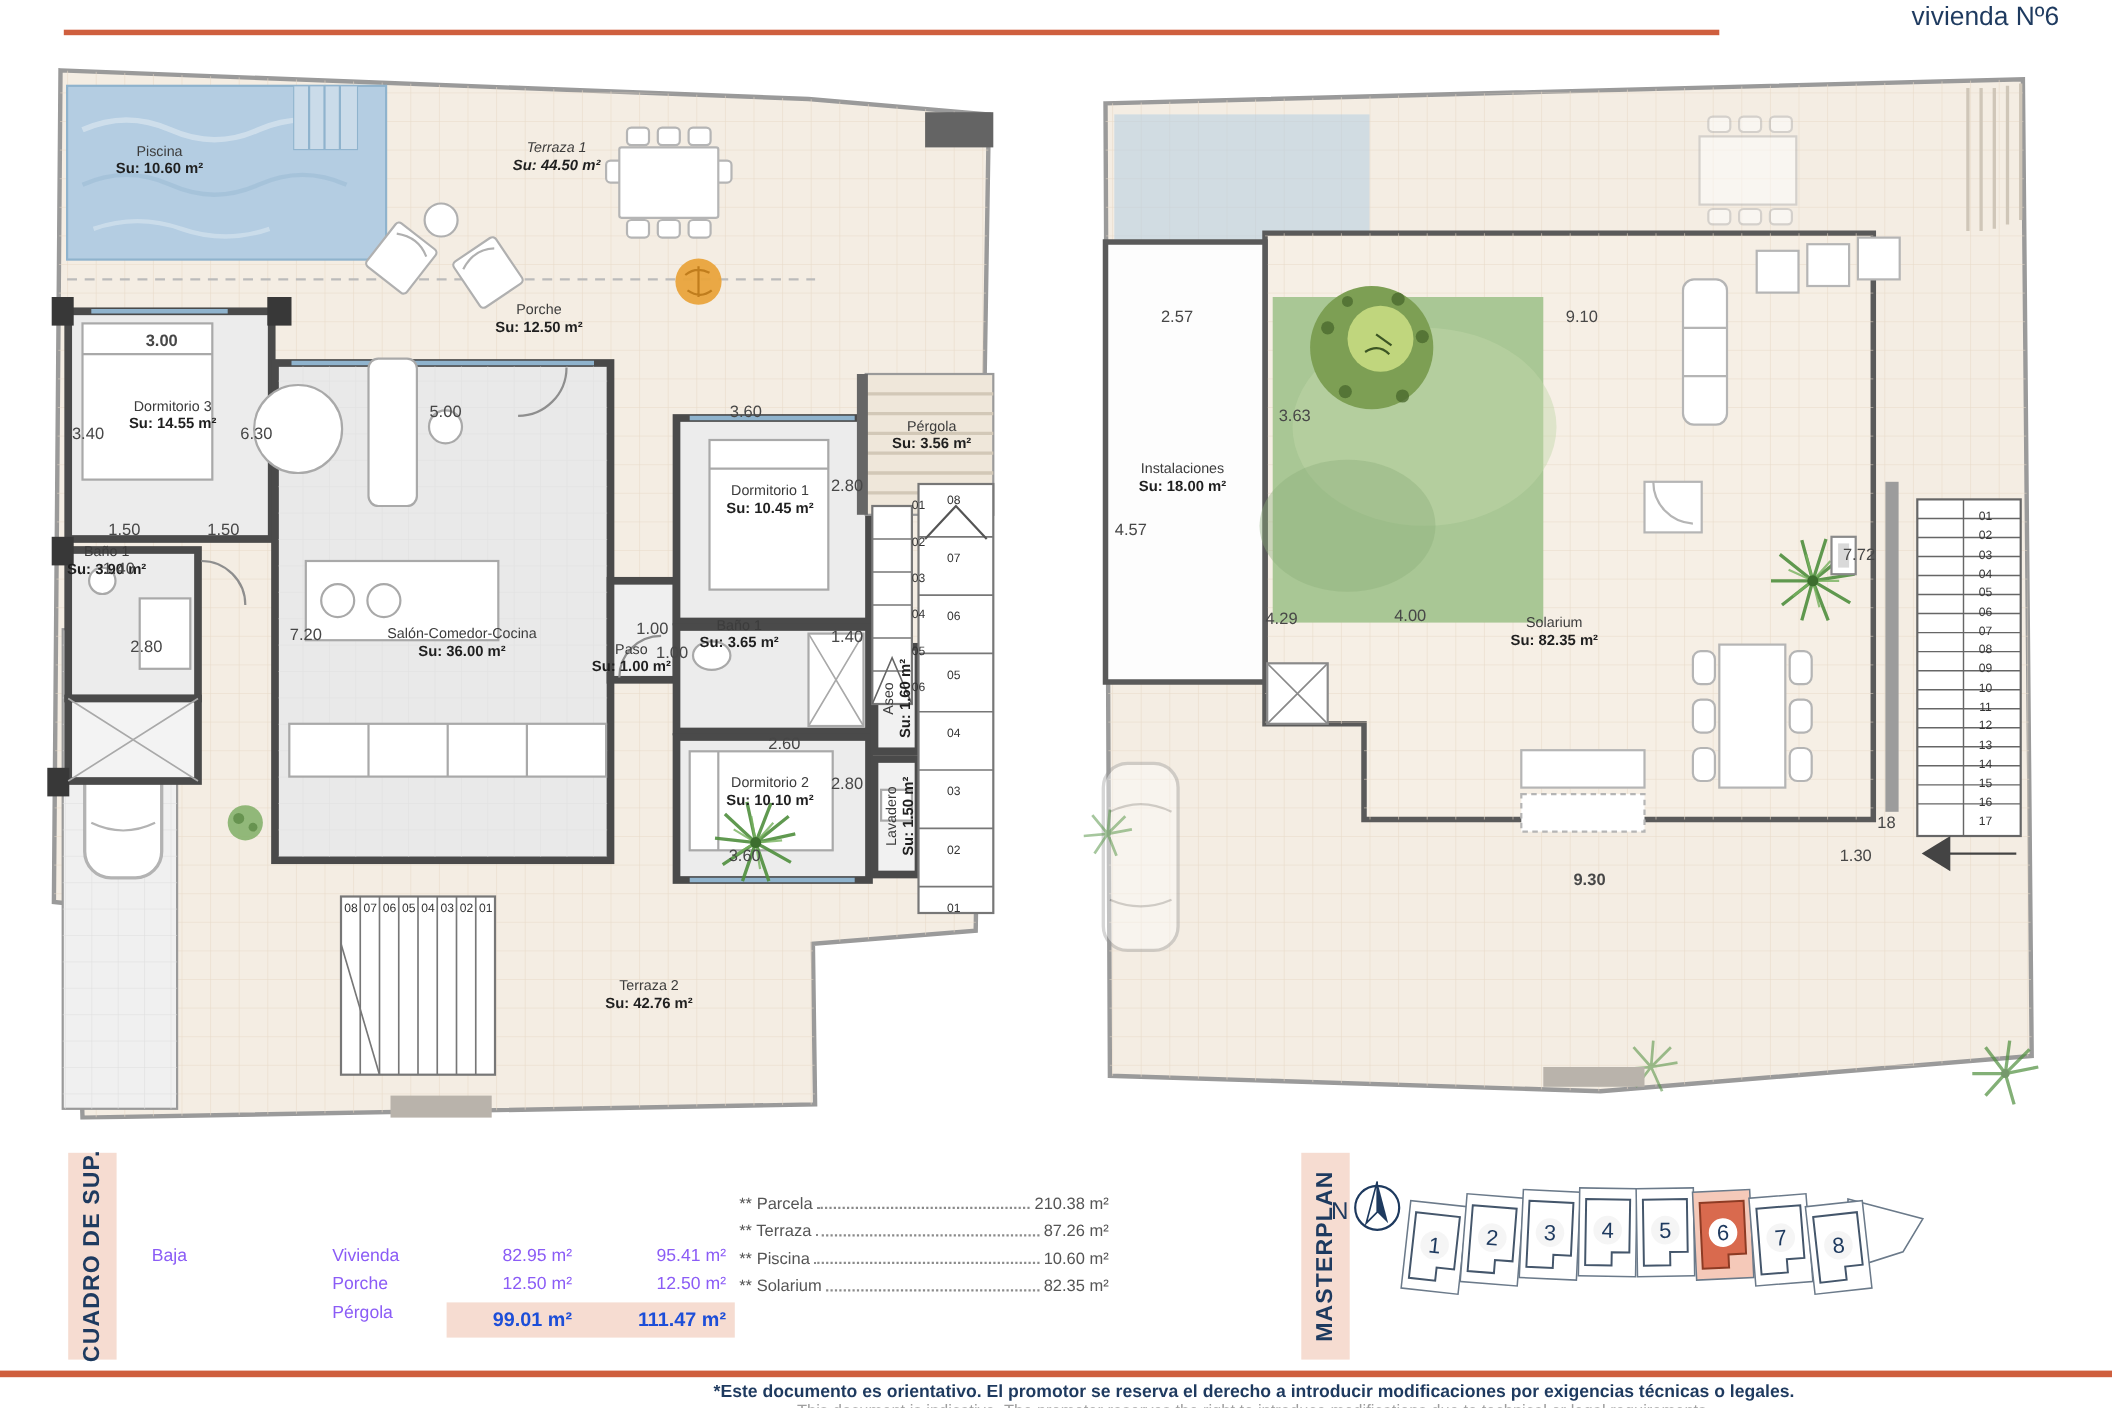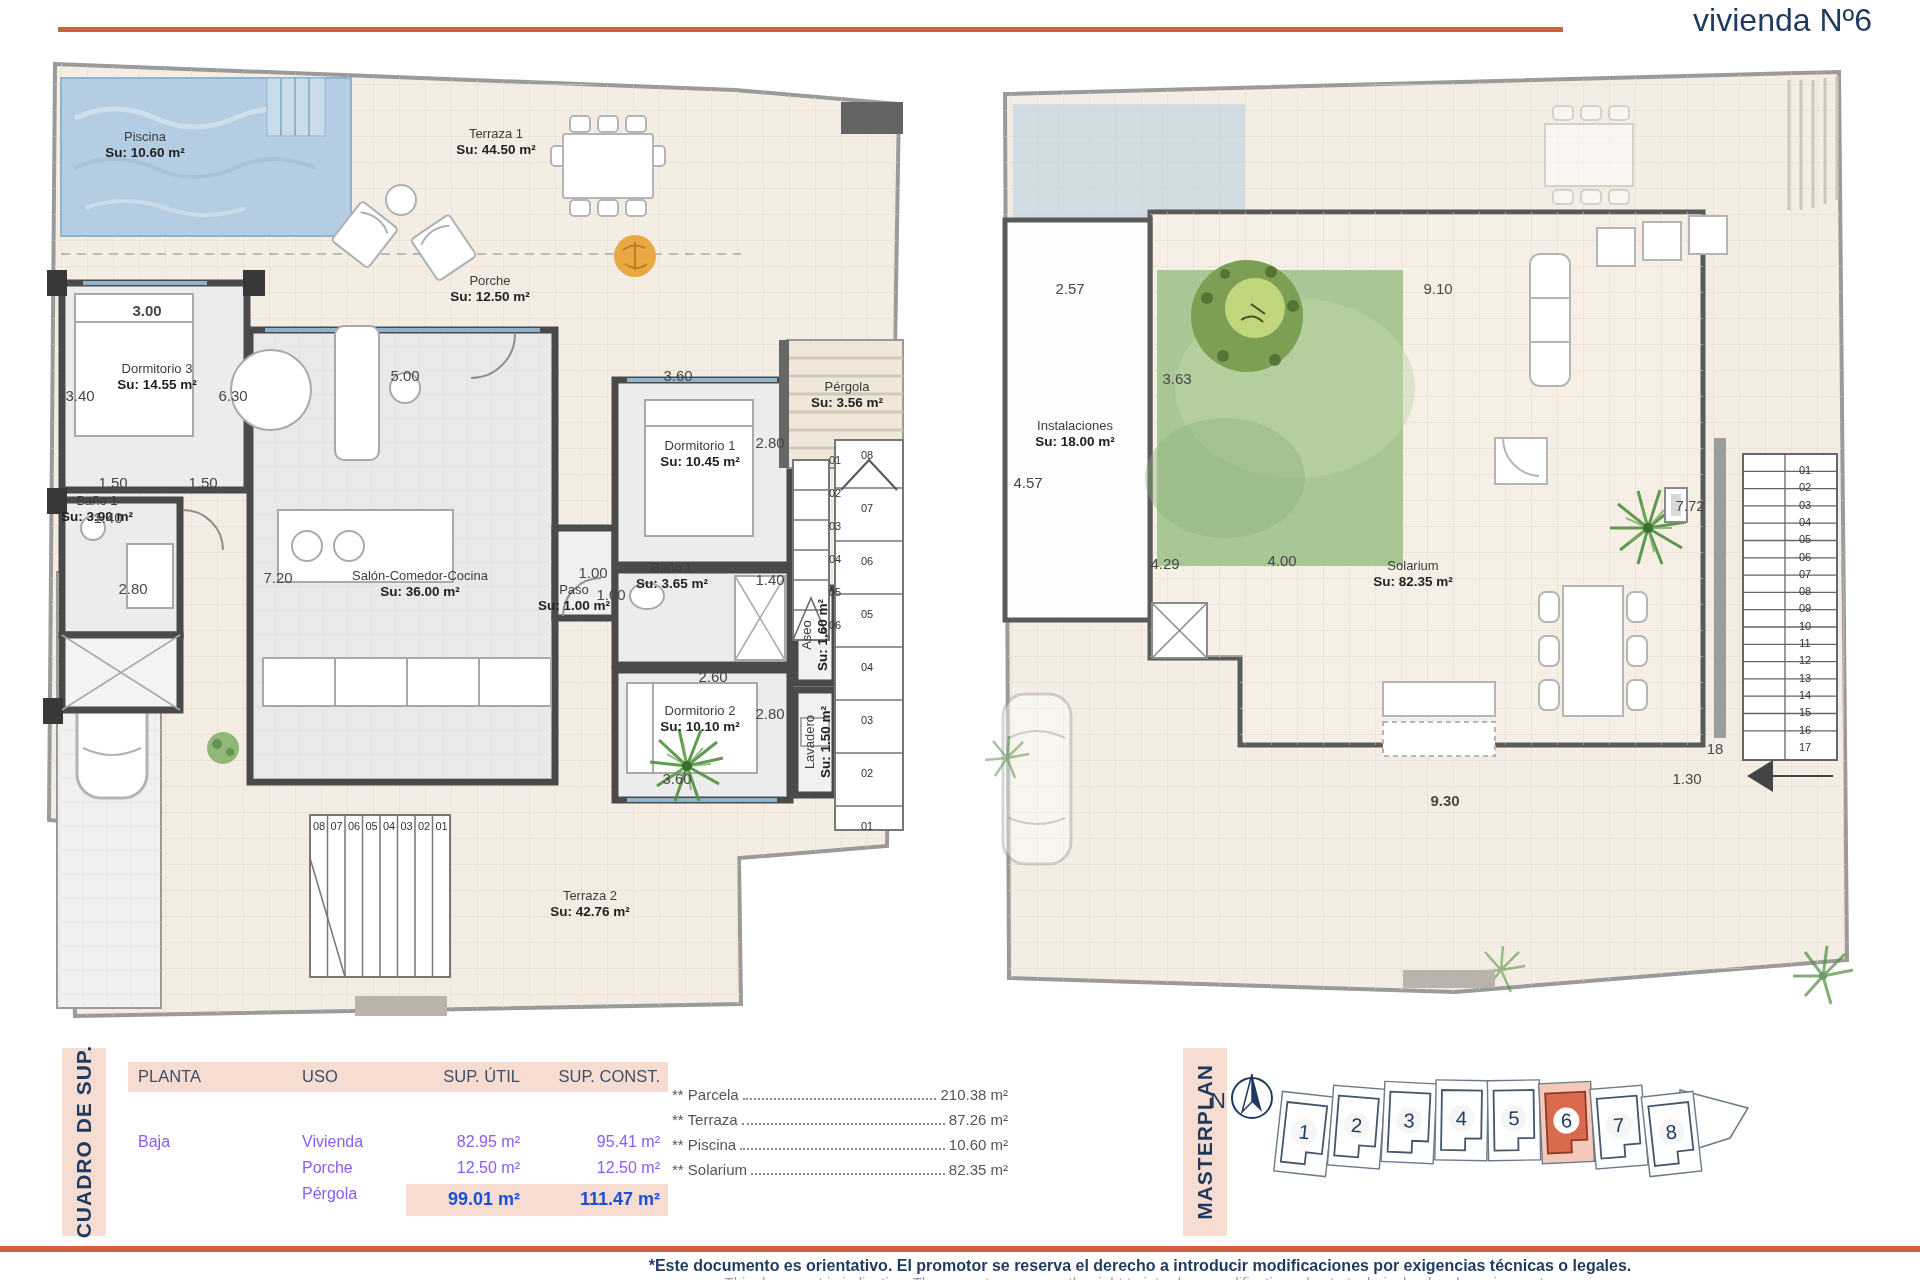--- a/index.html
+++ b/index.html
@@ -1,20 +1,20 @@
 <!DOCTYPE html>
 <html><head>
 <meta charset="utf-8">
 <style>
   html,body{margin:0;padding:0;background:#fff;}
   #page{position:relative;width:1920px;height:1280px;background:#fff;overflow:hidden;
         font-family:"Liberation Sans","DejaVu Sans",sans-serif;color:#3a3a3a;}
   
   #top-rule{position:absolute;left:58px;top:27px;width:1505px;height:5px;background:#cf5f3e;}
-  #page-title{position:absolute;right:48px;top:2px;font-size:32px;font-weight:500;color:#1e3a5f;letter-spacing:0;}
+  #page-title{position:absolute;right:48px;top:2px;font-size:24px;font-weight:500;color:#1e3a5f;letter-spacing:0;}
   
   .plan{position:absolute;width:890px;height:960px;}
   #plan-left{left:35px;top:58px;}
   #plan-right{left:985px;top:58px;}
   .plan svg{position:absolute;left:0;top:0;}
   .overlay{position:absolute;left:0;top:0;width:100%;height:100%;pointer-events:none;}
   .room-label{position:absolute;transform:translate(-50%,-50%);text-align:center;white-space:nowrap;line-height:1.25;}
   .room-label.rot{transform:translate(-50%,-50%) rotate(-90deg);}
   .room-label .rn{font-size:13px;color:#3c3c3c;}
   .room-label .ra{font-size:13.5px;font-weight:bold;color:#1f1f1f;}
@@ -213,21 +213,21 @@
         </g>
         <circle r="5" fill="#3c6e2e"></circle>
       </g>
       <rect x="320" y="938" width="92" height="20" fill="#b9b3ab"></rect>
     </svg>
     <div class="overlay">
         <div class="room-label" style="left: 110px; top: 88px;">
           <div class="rn">Piscina</div>
           <div class="ra">Su: 10.60 m²</div>
         </div>
-        <div class="room-label" style="left: 461px; top: 85px;">
+        <div class="room-label" style="left: 471px; top: 85px; font-style: italic;">
           <div class="rn">Terraza 1</div>
           <div class="ra">Su: 44.50 m²</div>
         </div>
         <div class="room-label" style="left: 455px; top: 232px;">
           <div class="rn">Porche</div>
           <div class="ra">Su: 12.50 m²</div>
         </div>
         <div class="room-label" style="left: 122px; top: 320px;">
           <div class="rn">Dormitorio 3</div>
           <div class="ra">Su: 14.55 m²</div>
@@ -466,26 +466,20 @@
         <div class="stairnum" style="left: 820px; top: 688.8px;">17</div>
       </div>
   </div>
 
 
   <div class="band-label" id="cuadro-band">
     <span>CUADRO DE SUP.</span>
   </div>
 
   <div id="sup-table">
-    <div id="sup-head">
-      <span class="c-planta">PLANTA</span>
-      <span class="c-uso">USO</span>
-      <span class="c-util">SUP. ÚTIL</span>
-      <span class="c-const">SUP. CONST.</span>
-    </div>
     <div id="sup-rows">
         <div class="sup-row" style="top: 46px;">
           <span class="c-planta">Baja</span>
           <span class="c-uso">Vivienda</span>
           <span class="c-util">82.95 m²</span>
           <span class="c-const">95.41 m²</span>
         </div>
         <div class="sup-row" style="top: 72px;">
           <span class="c-planta"></span>
           <span class="c-uso">Porche</span>

